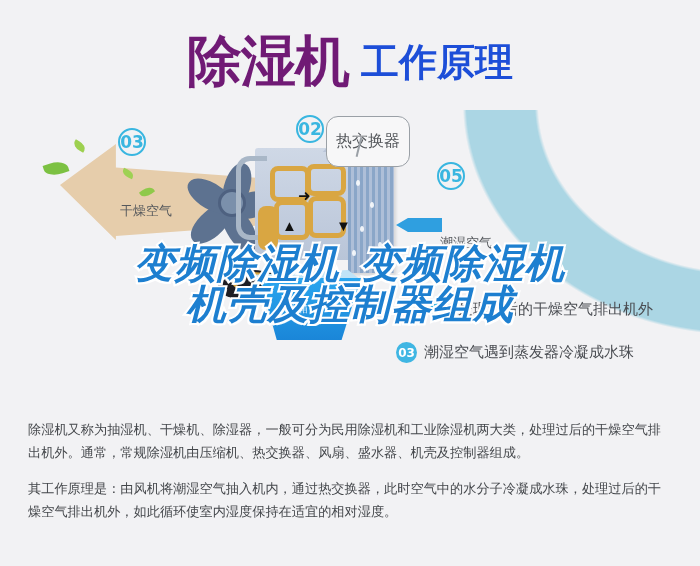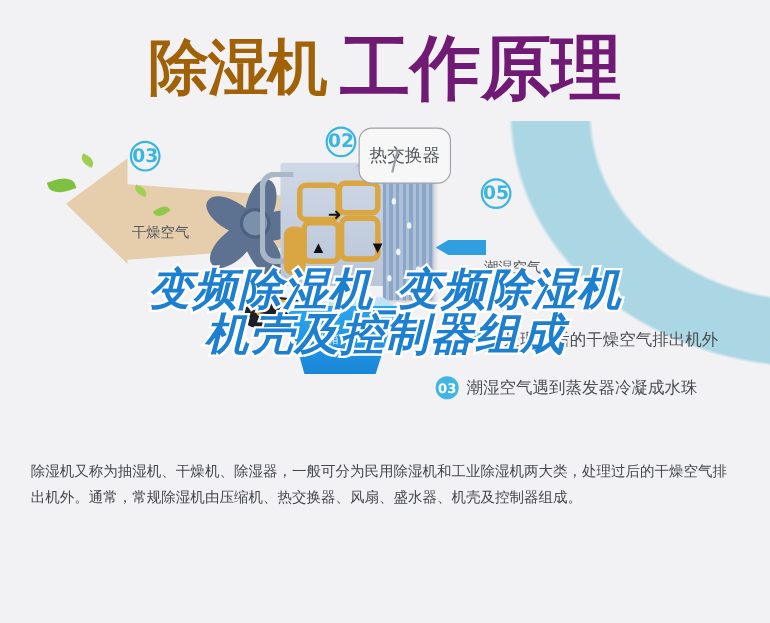--- a/index.html
+++ b/index.html
@@ -12,26 +12,26 @@
   }
   #page{position:relative;width:700px;height:566px;background:#f2f2f4;overflow:hidden;}
 
   
   .title-bar{
     position:absolute;left:0;top:26px;width:700px;height:72px;
     display:flex;align-items:center;justify-content:center;
     white-space:nowrap;
   }
   .title-a{
-    font-size:55px;font-weight:bold;color:#a16207;
+    font-size:55px;font-weight:bold;color:#701a75;
     letter-spacing:-1px;
     font-family:"DejaVu Sans","Liberation Sans",sans-serif;
   }
   .title-b{
-    font-size:64px;font-weight:bold;color:#701a75;
+    font-size:38px;font-weight:bold;color:#1d4ed8;
     letter-spacing:0px;margin-left:12px;
     font-family:"DejaVu Sans","Liberation Sans",sans-serif;
   }
 
   
   .stage{position:absolute;left:0;top:110px;width:700px;height:290px;overflow:hidden;}
 
   
   .humid-band{
     position:absolute;right:-40px;top:-6px;width:300px;height:250px;
@@ -234,15 +234,16 @@
     </div>
   </div>
 
   <div class="overlay">
     <div><span>变频除湿机_变频除湿机</span></div>
     <div><span>机壳及控制器组成</span></div>
   </div>
 
   <div class="body-text">
     <p>除湿机又称为抽湿机、干燥机、除湿器，一般可分为民用除湿机和工业除湿机两大类，处理过后的干燥空气排出机外。通常，常规除湿机由压缩机、热交换器、风扇、盛水器、机壳及控制器组成。</p>
+    <p>其工作原理是：由风机将潮湿空气抽入机内，通过热交换器，此时空气中的水分子冷凝成水珠，处理过后的干燥空气排出机外，如此循环使室内湿度保持在适宜的相对湿度。</p>
   </div>
 
 </div>
 
 </body></html>

